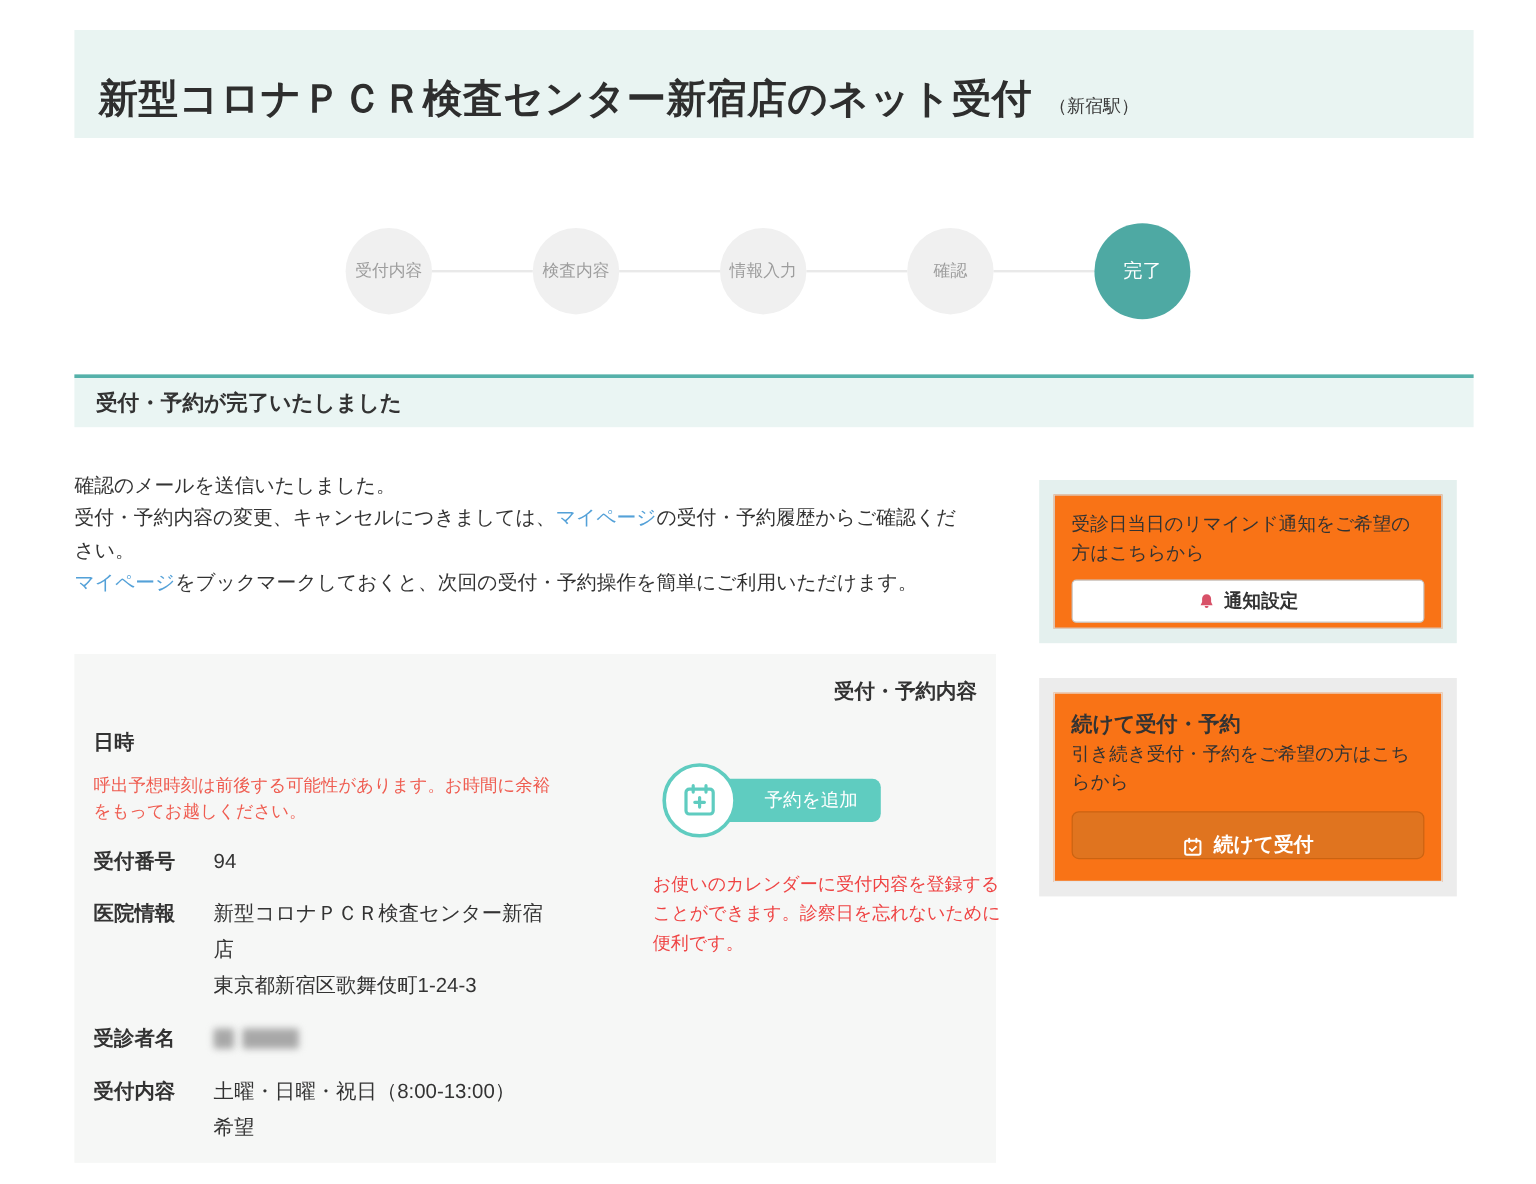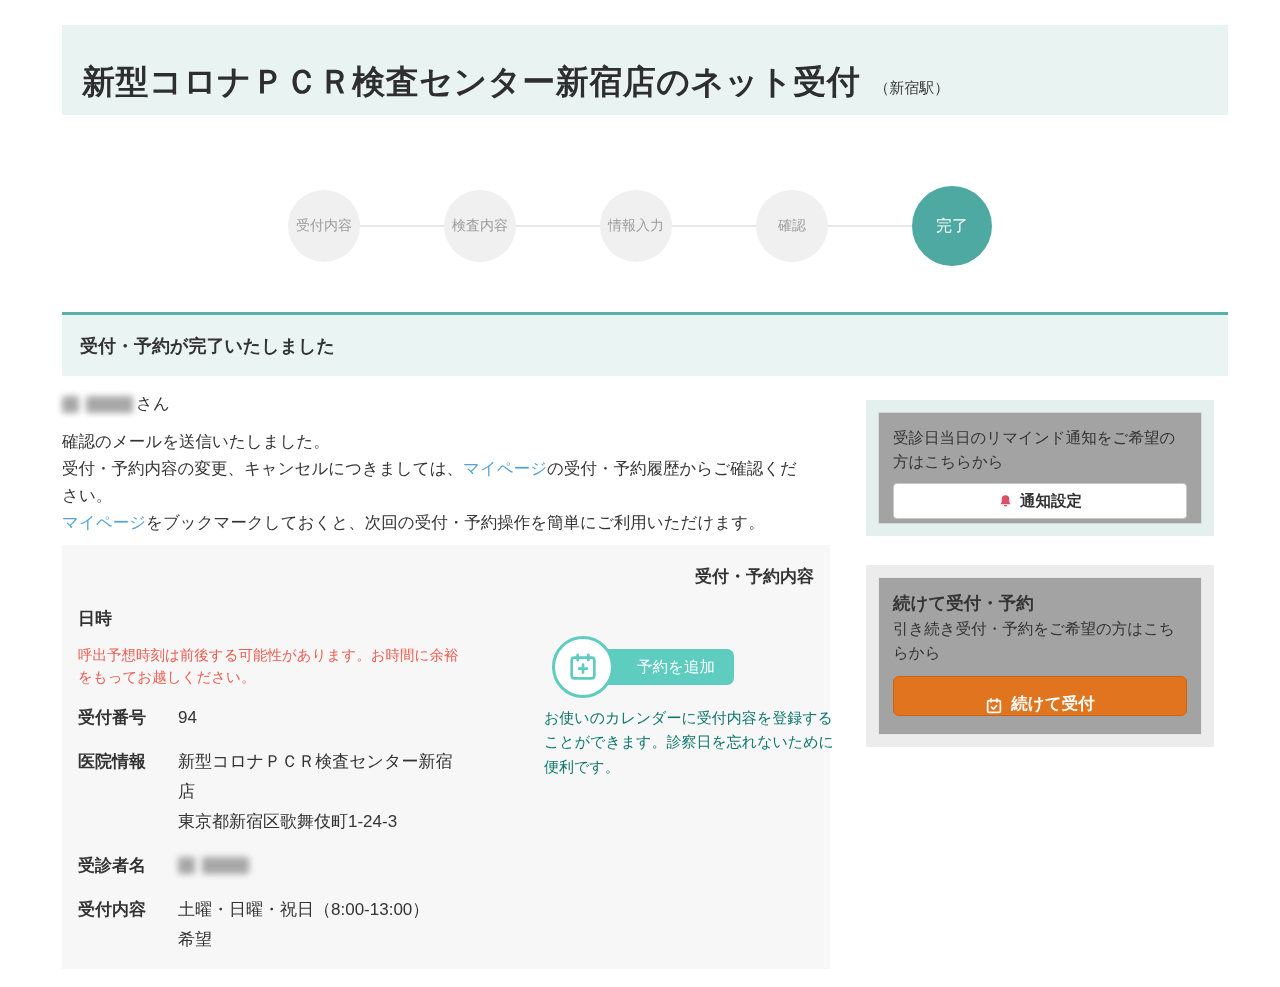--- a/index.html
+++ b/index.html
@@ -16,21 +16,21 @@
 
   
   .stepper { position:absolute; left:0; top:185px; width:1280px; height:82px;
     display:flex; align-items:center; justify-content:center; }
   .step-circle { width:72px; height:72px; border-radius:50%; background:#f0f0f0; color:#9d9d9d;
     font-size:14px; display:flex; align-items:center; justify-content:center; flex-shrink:0; }
   .step-circle.active { width:80px; height:80px; background:#4ea9a3; color:#fff; font-size:16px; }
   .step-line { width:84px; height:2px; background:#e9e9e9; flex-shrink:0; }
 
   
-  .section-bar { position:absolute; left:62px; top:312px; width:1166px; height:64px;
+  .section-bar { position:absolute; left:62px; top:312px; width:1166px; height:44px;
     background:#eaf5f3; border-top:3px solid #55b1aa; display:flex; align-items:center;
     padding-left:18px; }
   .section-title { font-size:18px; font-weight:bold; color:#333; }
 
   
   .main-col { position:absolute; left:62px; top:392px; width:745px; }
   .greeting { display:flex; align-items:center; font-size:16.5px; margin-bottom:12px; height:24px; }
   .redacted { display:inline-block; height:17px; background:#a8a8a8; border-radius:2px; filter:blur(3px); }
   .redacted.r1 { width:17px; margin-right:7px; }
   .redacted.r2 { width:47px; margin-right:3px; }
@@ -51,27 +51,27 @@
   
   .cal-widget { width:290px; margin-left:4px; padding-top:32px; }
   .cal-row { position:relative; height:66px; cursor:pointer; }
   .cal-circle { position:absolute; left:8px; top:0; width:62px; height:62px; background:#fff;
     border:3px solid #5fccc0; border-radius:50%; display:flex; align-items:center;
     justify-content:center; z-index:2; }
   .add-btn { position:absolute; left:52px; top:13px; width:138px; height:36px; background:#5fccc0;
     border:none; border-radius:7px; color:#fff; font-size:15.5px; display:flex; align-items:center;
     justify-content:center; padding-left:22px; z-index:1; cursor:pointer;
     font-family:inherit; }
-  .cal-desc { font-size:15px; line-height:1.62; color:#0f766e; margin-top:4px; width:295px; }
+  .cal-desc { font-size:15px; line-height:1.62; color:#ef4444; margin-top:24px; width:295px; }
 
   
   .side-box { position:absolute; left:866px; width:348px; padding:12px; }
   .side-box.reminder { top:400px; height:136px; background:#e4f0ee; }
   .side-box.continue { top:565px; height:182px; background:#ececec; }
-  .side-card { background:#a3a3a3; height:100%; padding:13px 14px; }
+  .side-card { background:#f97316; height:100%; padding:13px 14px; }
   .side-box.reminder .side-card { border:1px solid #d8d8d8; }
   .side-box.continue .side-card { border:1px solid #e6e6e6; }
   .reminder-text { font-size:15.5px; line-height:1.55; color:#333; }
   .notify-btn { margin-top:9px; width:100%; height:36px; background:#fff; border:1px solid #c9c9c9;
     border-radius:4px; font-size:15.5px; font-weight:bold; color:#333; display:flex;
     align-items:center; justify-content:center; gap:7px; cursor:pointer; font-family:inherit; }
   .continue-title { font-size:17.5px; font-weight:bold; color:#333; margin-bottom:2px; }
   .continue-text { font-size:15.5px; line-height:1.55; color:#333; }
   .continue-btn { margin-top:11px; width:100%; height:40px; background:#e0741f;
     border:1px solid #cb6312; border-radius:6px; color:#fff; font-size:16.5px; font-weight:bold;
@@ -100,25 +100,20 @@
     <div class="step-circle">確認</div>
     <div class="step-line"></div>
     <div class="step-circle active">完了</div>
   </div>
 
   <div class="section-bar">
     <span class="section-title">受付・予約が完了いたしました</span>
   </div>
 
   <div class="main-col">
-    <div class="greeting">
-      <span class="redacted r1"></span>
-      <span class="redacted r2"></span>
-      <span>さん</span>
-    </div>
     <div class="para">確認のメールを送信いたしました。</div>
     <div class="para"><span>受付・予約内容の変更、キャンセルにつきましては、</span><a class="link">マイページ</a><span>の受付・予約履歴からご確認ください。</span></div>
     <div class="para"><a class="link">マイページ</a><span>をブックマークしておくと、次回の受付・予約操作を簡単にご利用いただけます。</span></div>
   </div>
 
   <div class="summary-box">
     <div class="summary-title">受付・予約内容</div>
     <div class="summary-cols">
       <div class="details">
         <div class="detail-row">

